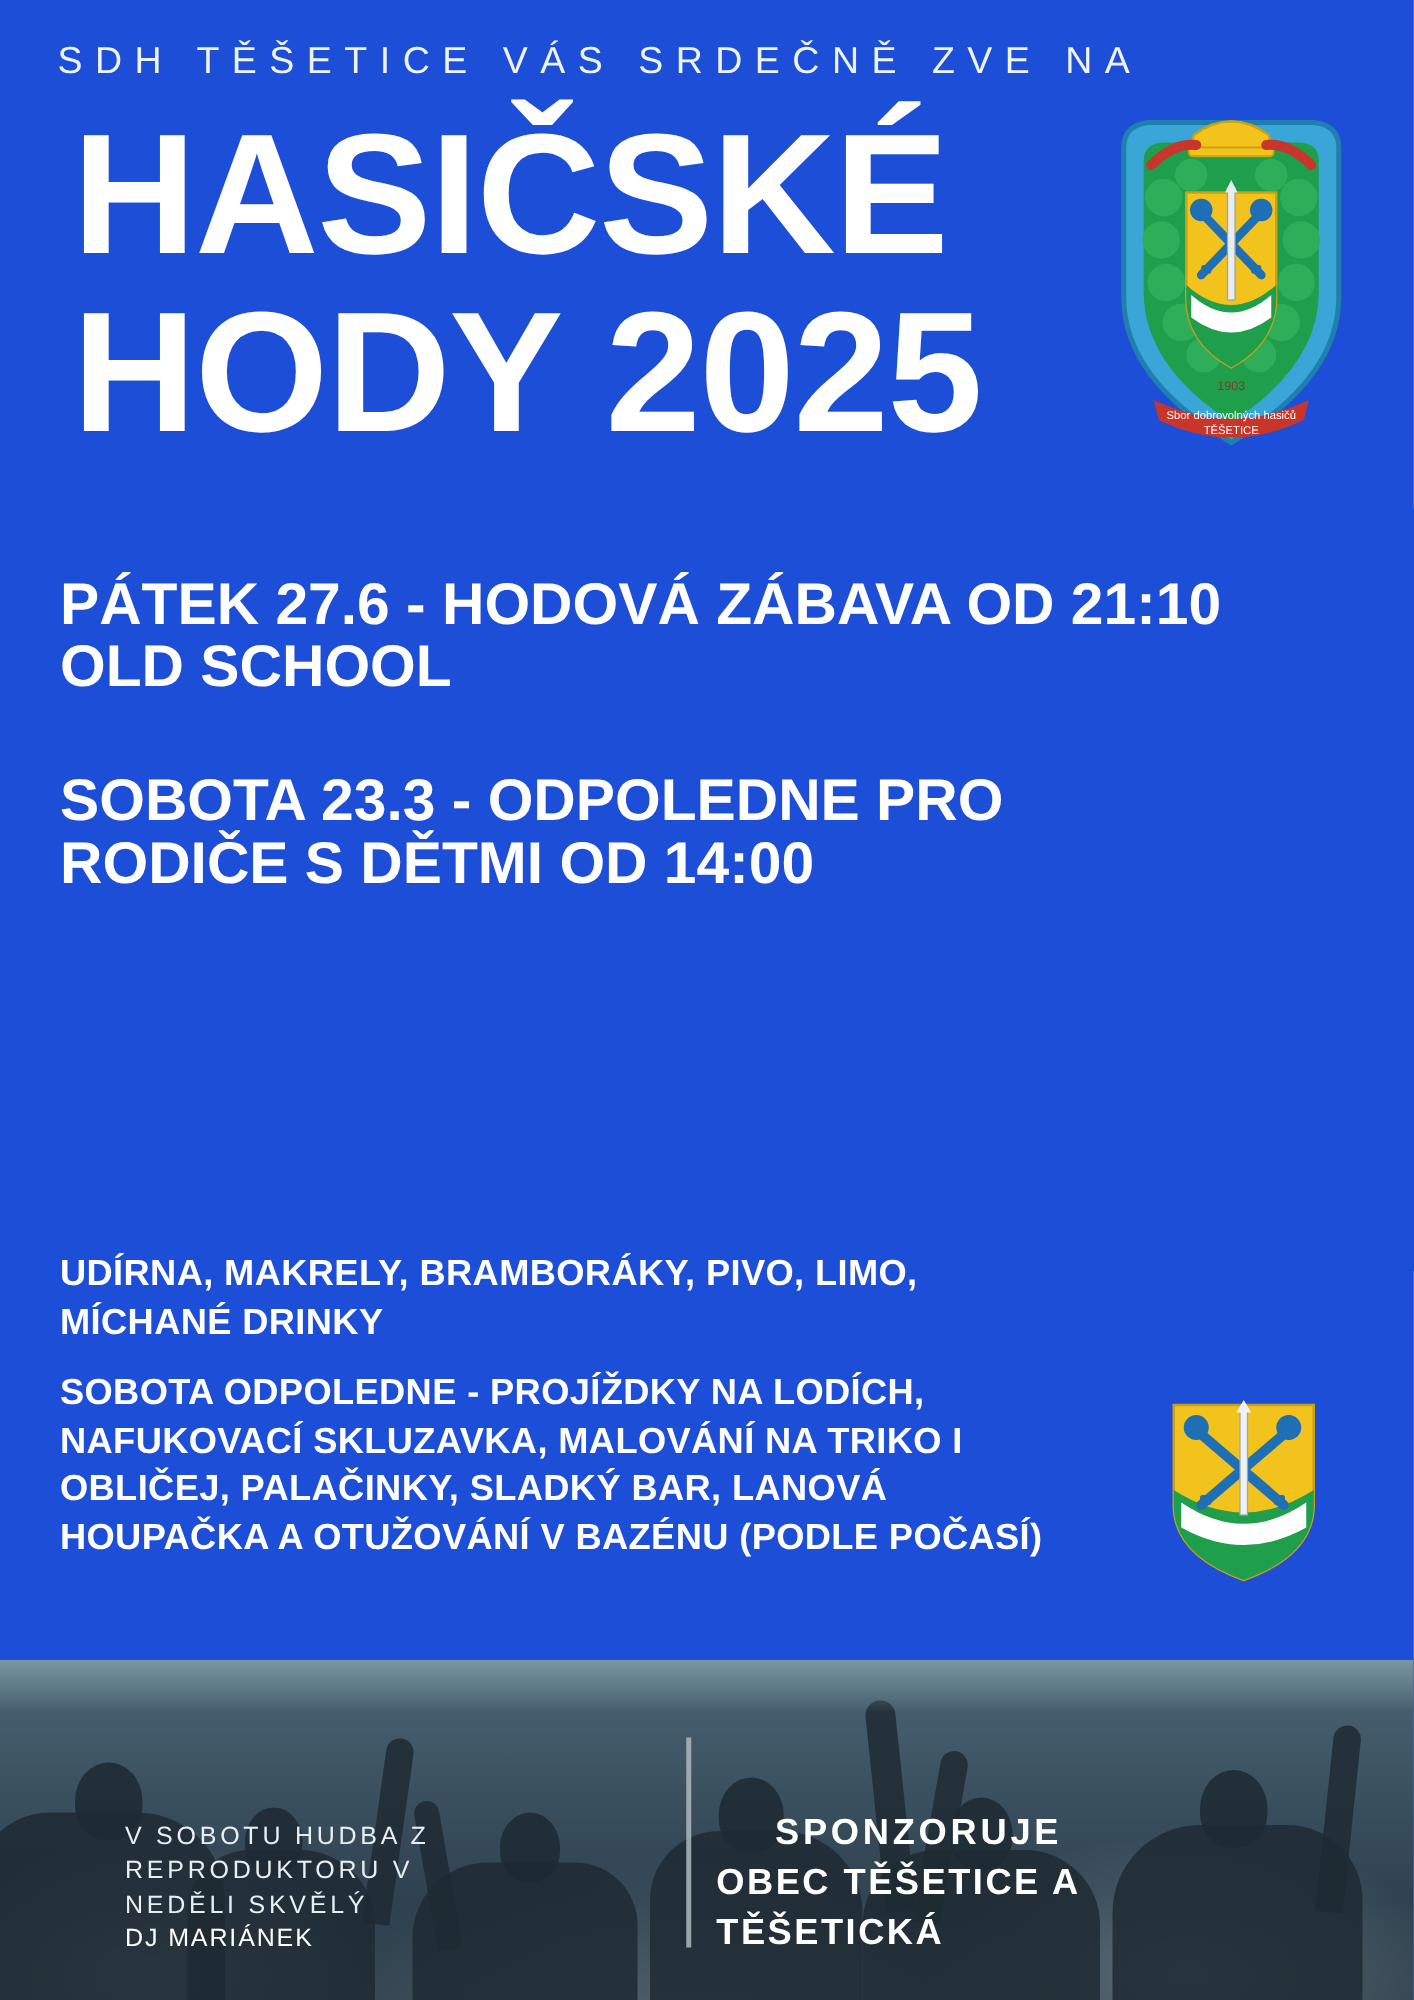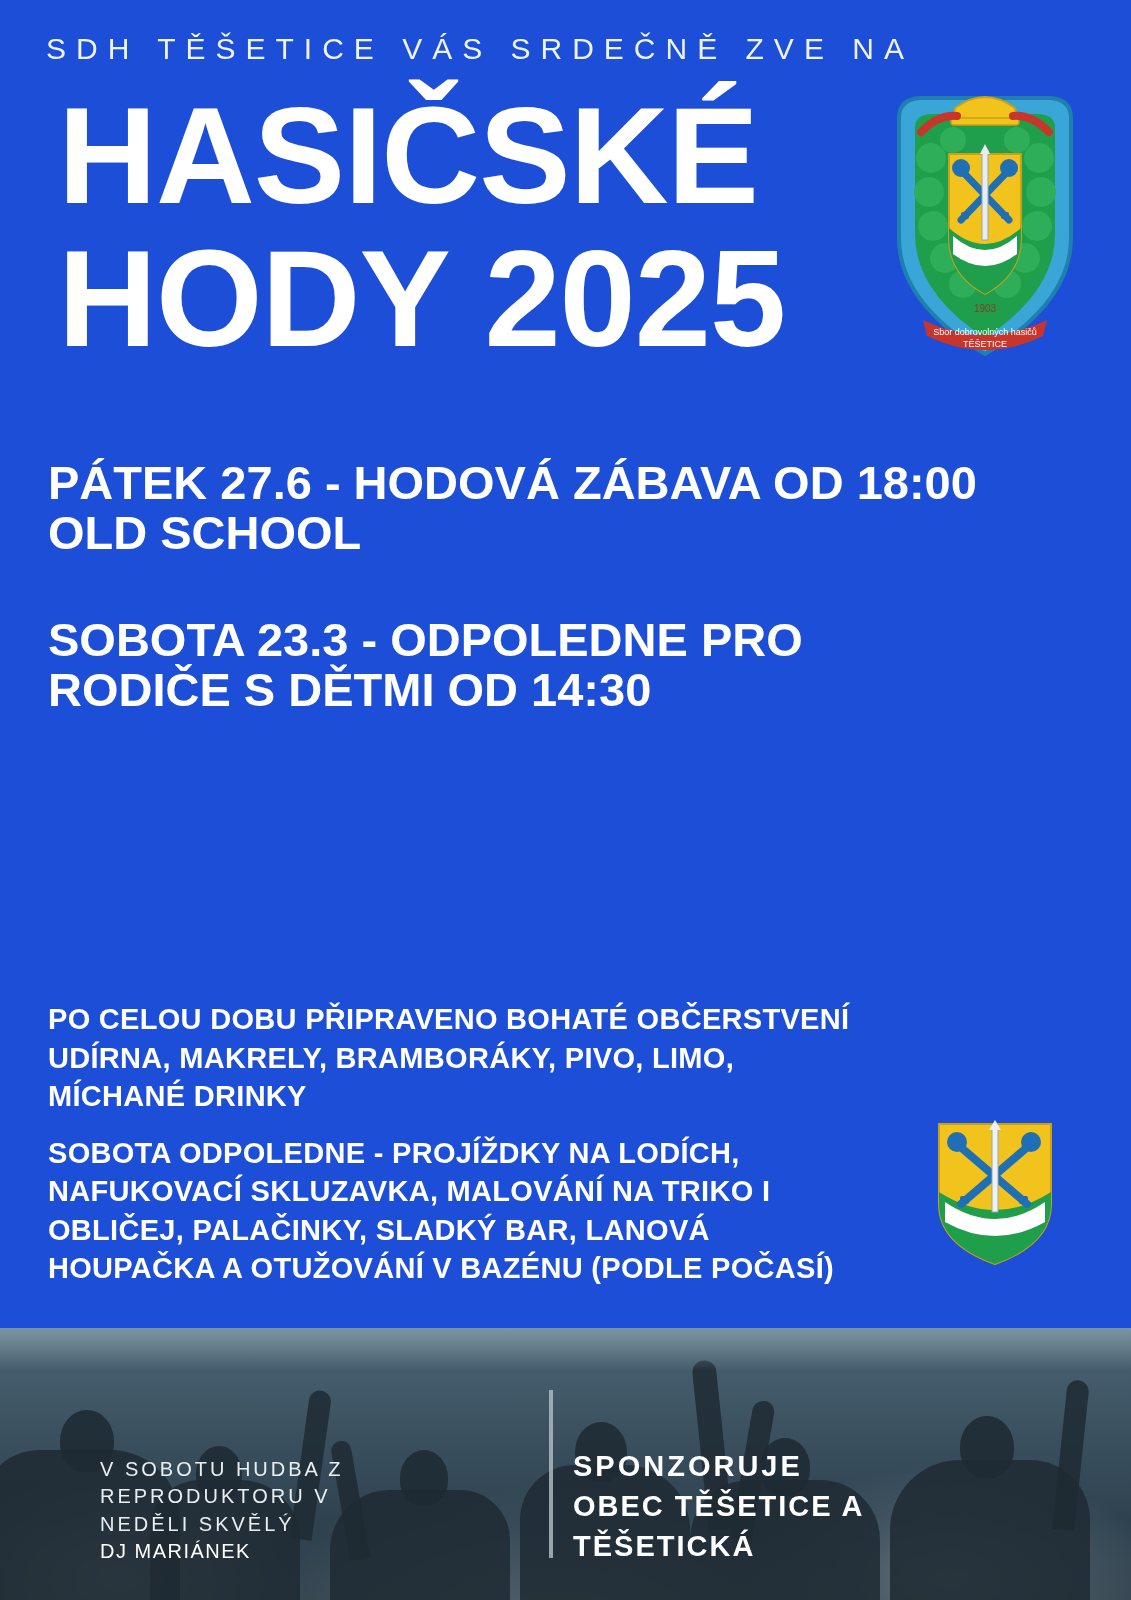--- a/index.html
+++ b/index.html
@@ -110,21 +110,21 @@
     width:4px; height:168px; background:#aeb9bd; opacity:0.85;
   }
 
   #footer-right {
     position:absolute; left:573px; bottom:34px; width:470px;
   }
   .fr-line {
     font-size:29px; line-height:1.38;
     color:#ffffff; font-weight:700; letter-spacing:2px;
   }
-  .fr-line.first { letter-spacing:3px; font-weight:700; }
+  .fr-line.first { letter-spacing:3px; font-weight:700;margin-left:47px; }
 
   
   #sdh-badge {
     position:absolute; left:893px; top:88px; width:184px; height:275px;
   }
   
   #coa { position:absolute; left:935px; top:1118px; width:120px; height:150px; }
 </style>
 </head>
 <body>
@@ -213,32 +213,31 @@
 
       <path d="M30 232 Q92 262 154 232 L150 248 Q92 276 34 248 Z" fill="#c8352b"></path>
       <text x="92" y="247" text-anchor="middle" font-family="'Liberation Sans',sans-serif" font-size="9" fill="#ffffff">Sbor dobrovolných hasičů</text>
       <text x="92" y="259" text-anchor="middle" font-family="'Liberation Sans',sans-serif" font-size="9" fill="#ffffff">TĚŠETICE</text>
       <text x="92" y="224" text-anchor="middle" font-family="'Liberation Sans',sans-serif" font-size="10" fill="#8a3b1f">1903</text>
     </svg>
   </div>
 
   <div id="program">
     <div class="prog-item g1">
-      <div class="prog-line">PÁTEK 27.6 - HODOVÁ ZÁBAVA OD 18:00</div>
+      <div class="prog-line">PÁTEK 27.6 - HODOVÁ ZÁBAVA OD 21:10</div>
       <div class="prog-line">OLD SCHOOL</div>
     </div>
     <div class="prog-item g2">
       <div class="prog-line">SOBOTA 23.3 - ODPOLEDNE PRO</div>
-      <div class="prog-line">RODIČE S DĚTMI  OD 14:30</div>
+      <div class="prog-line">RODIČE S DĚTMI  OD 14:00</div>
     </div>
   </div>
 
   <div id="details">
     <div class="det-para">
-      <div class="det-line">PO CELOU DOBU PŘIPRAVENO BOHATÉ OBČERSTVENÍ</div>
       <div class="det-line">UDÍRNA, MAKRELY, BRAMBORÁKY, PIVO, LIMO,</div>
       <div class="det-line">MÍCHANÉ DRINKY</div>
     </div>
     <div class="det-para">
       <div class="det-line">SOBOTA ODPOLEDNE - PROJÍŽDKY NA LODÍCH,</div>
       <div class="det-line">NAFUKOVACÍ SKLUZAVKA, MALOVÁNÍ NA TRIKO I</div>
       <div class="det-line">OBLIČEJ, PALAČINKY, SLADKÝ BAR, LANOVÁ</div>
       <div class="det-line">HOUPAČKA A OTUŽOVÁNÍ V BAZÉNU (PODLE POČASÍ)</div>
     </div>
   </div>

